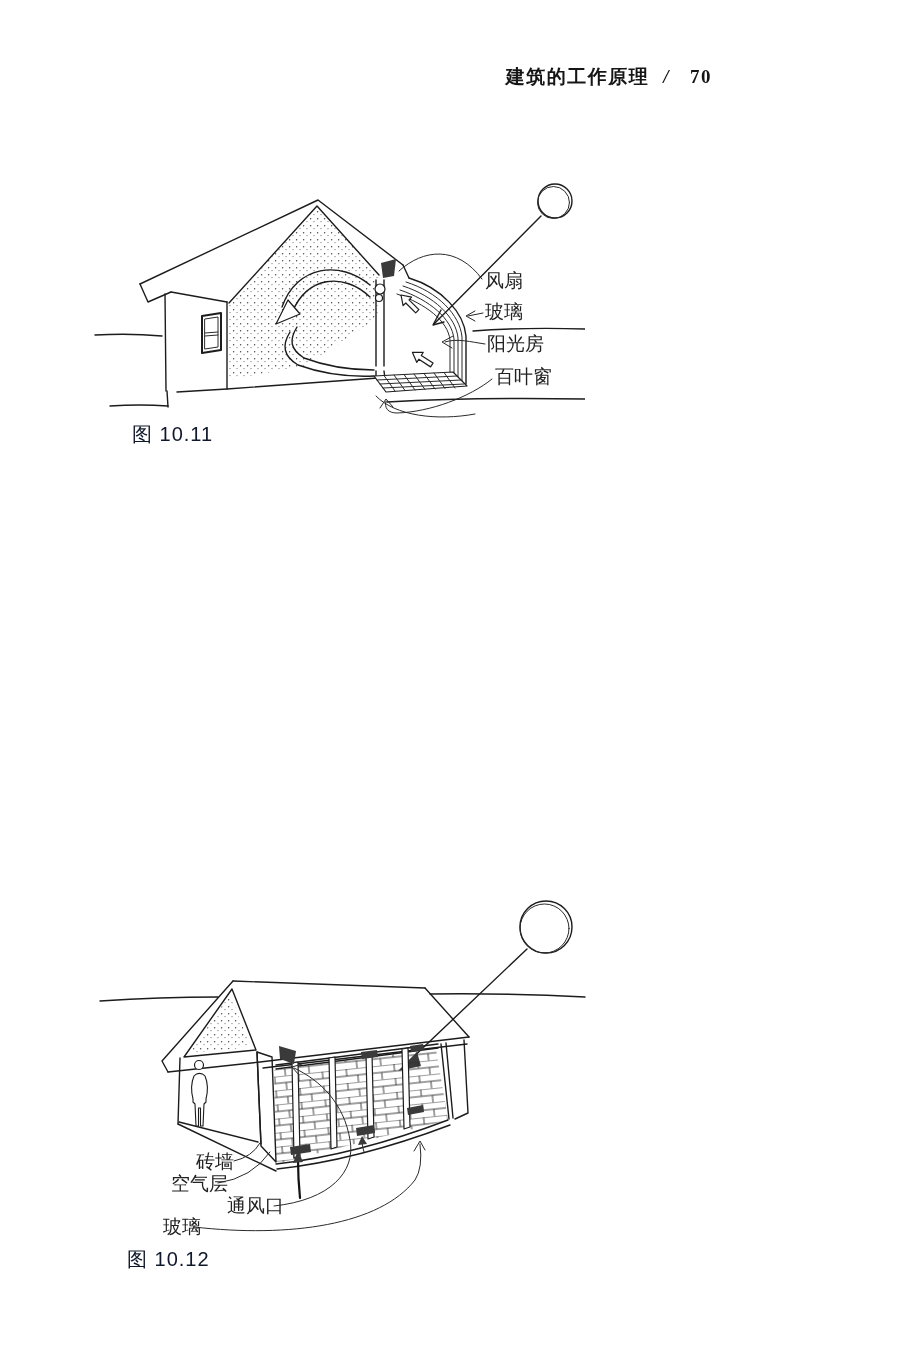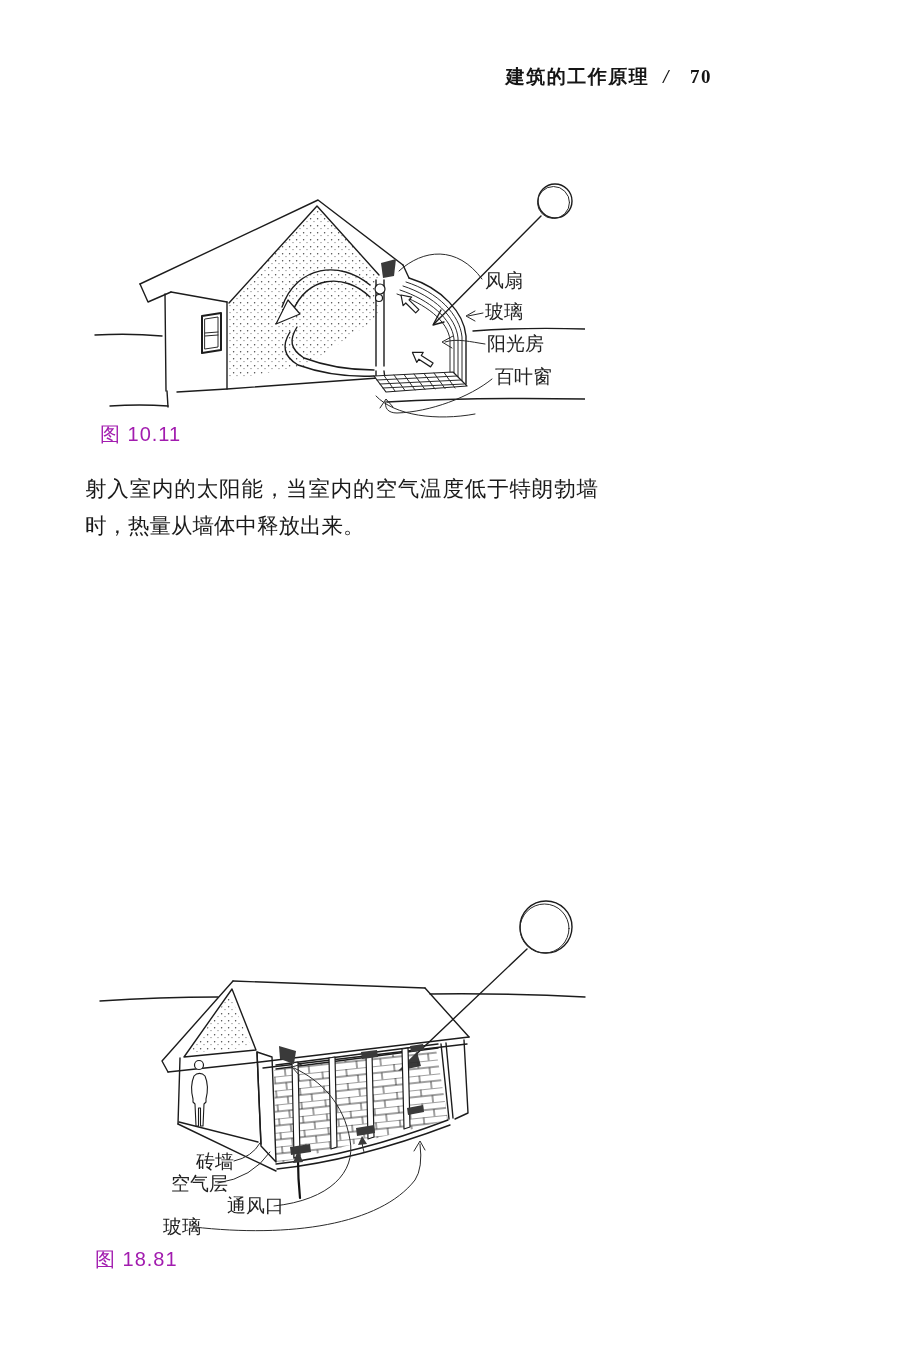--- a/index.html
+++ b/index.html
@@ -8,22 +8,22 @@
   .running-header{position:absolute;top:64px;right:52px;display:flex;align-items:baseline;
         font-family:"Liberation Serif","DejaVu Serif",serif;font-weight:bold;font-size:19px;
         color:#151515;letter-spacing:1.5px;}
   .running-header .sep{margin:0 20px 0 14px;font-style:italic;}
   .bodytext{position:absolute;left:85px;top:471px;width:513px;
         font-family:"Liberation Serif","DejaVu Serif",serif;font-size:21.5px;line-height:36.7px;
         color:#1a1a1a;text-align:justify;text-justify:inter-ideograph;}
   .bodytext p{margin:0;}
   .bodytext p.indent{text-indent:2em;}
   .fig{position:absolute;}
-  .caption{position:absolute;font-size:20px;color:#a21caf;letter-spacing:1px;
-        font-family:"Liberation Sans","DejaVu Sans",sans-serif;}
+  .caption{position:absolute;font-size:20px;color:#0f172a;letter-spacing:1px;
+        font-family:"Liberation Sans","DejaVu Sans",sans-serif;margin-left:32px;}
   svg .ln{fill:none;stroke:#1c1c1c;stroke-width:1.4;stroke-linecap:round;stroke-linejoin:round;}
   svg .thin{fill:none;stroke:#2a2a2a;stroke-width:1;stroke-linecap:round;}
   svg .bold{fill:none;stroke:#111;stroke-width:2.2;stroke-linecap:round;}
   svg .lbl{font-family:"Liberation Sans","DejaVu Sans",sans-serif;font-size:19px;fill:#222;}
   svg .fillw{fill:#ffffff;stroke:#1c1c1c;stroke-width:1.2;stroke-linejoin:round;}
   svg .dk{fill:#3a3a3a;stroke:none;}
 </style>
 </head>
 <body>
 
@@ -125,21 +125,20 @@
     </g>
     <text class="lbl" x="400" y="112">风扇</text>
     <text class="lbl" x="400" y="143">玻璃</text>
     <text class="lbl" x="402" y="175">阳光房</text>
     <text class="lbl" x="410" y="208">百叶窗</text>
   </svg>
 
   <div class="caption" style="left:100px;top:421px;">图 10.11</div>
 
   <div class="bodytext">
-    <p>射入室内的太阳能，当室内的空气温度低于特朗勃墙时，热量从墙体中释放出来。</p>
   </div>
 
   <svg class="fig" style="left:80px;top:900px;" width="520" height="345" viewBox="0 0 520 345">
     <defs>
       <pattern id="stip2" width="7" height="7" patternUnits="userSpaceOnUse">
         <circle cx="1.6" cy="1.8" r="0.75" fill="#4a4a4a"></circle>
         <circle cx="5" cy="4.6" r="0.6" fill="#6d6d6d"></circle>
       </pattern>
       <pattern id="brick2" width="24" height="14" patternUnits="userSpaceOnUse" patternTransform="rotate(-6)">
         <path d="M0,0 H24 M0,7 H24 M7,0 V7 M18,7 V14" fill="none" stroke="#2c2c2c" stroke-width="0.9"></path>
@@ -222,15 +221,15 @@
       <polyline class="thin" points="222,164 212,167 219,175"></polyline>
       <path class="thin" d="M114,327 C210,338 300,325 335,280 Q343,268 340,244"></path>
       <polyline class="thin" points="334,251 340,241 345,250"></polyline>
     </g>
     <text class="lbl" x="116" y="268">砖墙</text>
     <text class="lbl" x="91" y="290">空气层</text>
     <text class="lbl" x="147" y="312">通风口</text>
     <text class="lbl" x="83" y="333">玻璃</text>
   </svg>
 
-  <div class="caption" style="left:95px;top:1246px;">图 18.81</div>
+  <div class="caption" style="left:95px;top:1246px;">图 10.12</div>
 
 </div>
 
 </body></html>

